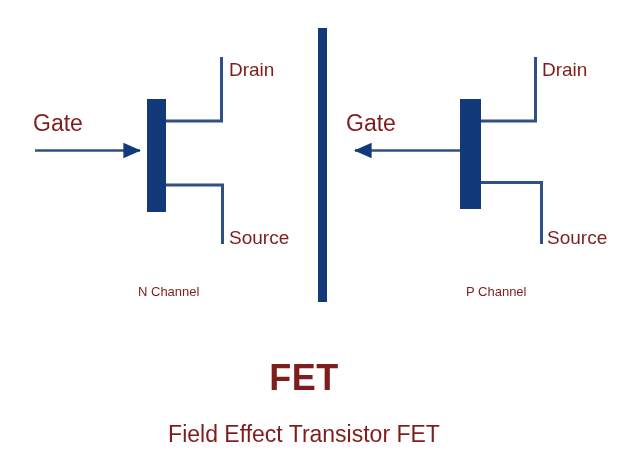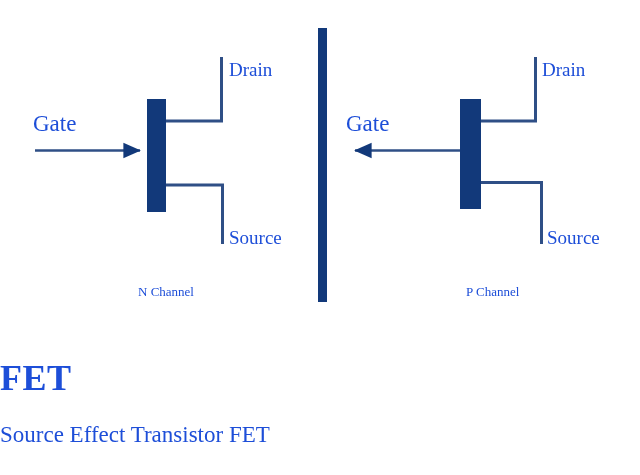--- a/index.html
+++ b/index.html
@@ -20,22 +20,22 @@
   }
   #diagram-svg {
     position: absolute;
     left: 0;
     top: 0;
     width: 640px;
     height: 475px;
   }
   .lbl {
     position: absolute;
-    color: #1d4ed8;
-    font-family: Liberation Serif, serif;
+    color: #7f1d1d;
+    font-family: Liberation Sans, sans-serif;
     white-space: nowrap;
     line-height: 1;
   }
   .lbl-terminal {
     font-size: 19px;
   }
   .lbl-gate {
     font-size: 23px;
     text-align: center;
   }
@@ -47,21 +47,21 @@
     font-weight: bold;
     letter-spacing: 0.5px;
   }
   .lbl-caption {
     font-size: 23px;
   }
   .center-wrap {
     position: absolute;
     left: 0;
     width: 608px;
-    text-align: left;
+    text-align: center;
   }
 </style>
 </head>
 <body>
 
 <div id="canvas">
 
   <svg id="diagram-svg" viewBox="0 0 640 475" xmlns="http://www.w3.org/2000/svg">
     <defs>
       <marker id="arrow-right" viewBox="0 0 10 10" refX="9.5" refY="5" markerWidth="7" markerHeight="7" orient="auto-start-reverse">
@@ -108,15 +108,15 @@
   <div class="lbl lbl-gate" style="left:346px; top:112px;">Gate</div>
 
   <div class="lbl lbl-terminal" style="left:542px; top:60px;">Drain</div>
 
   <div class="lbl lbl-terminal" style="left:547px; top:228px;">Source</div>
 
   <div class="lbl lbl-channel" style="left:466px; top:285px;">P Channel</div>
 
   <div class="lbl lbl-title center-wrap" style="top:360px;">FET</div>
 
-  <div class="lbl lbl-caption center-wrap" style="top:423px;">Source Effect Transistor FET</div>
+  <div class="lbl lbl-caption center-wrap" style="top:423px;">Field Effect Transistor FET</div>
 
 </div>
 
 </body></html>

